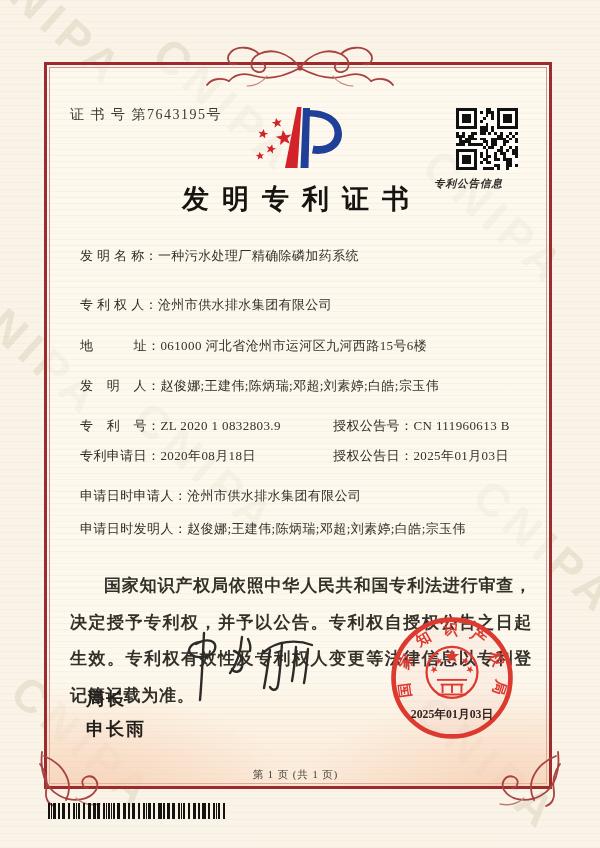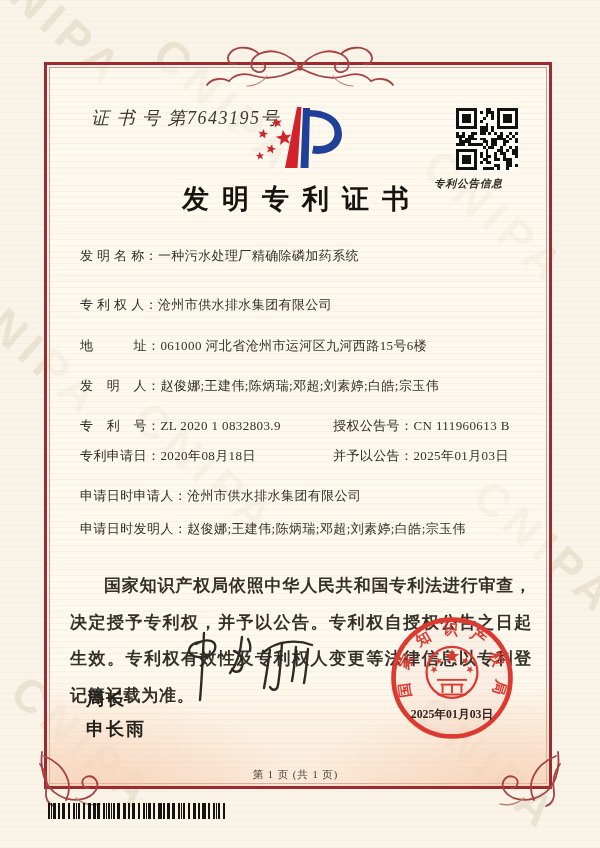--- a/index.html
+++ b/index.html
@@ -28,21 +28,21 @@
   .frame::before{content:'';position:absolute;inset:2px;border:1px solid #c99a92;}
   .frame::after{
     content:'';position:absolute;inset:0;pointer-events:none;
     background:
       radial-gradient(ellipse 60% 22% at 8% 102%, rgba(243,189,155,0.50), rgba(243,189,155,0) 70%),
       radial-gradient(ellipse 60% 22% at 92% 102%, rgba(243,189,155,0.50), rgba(243,189,155,0) 70%),
       linear-gradient(0deg, rgba(246,206,176,0.35), rgba(246,206,176,0) 16%);
   }
   .ornament{position:absolute;z-index:4;}
   .content{position:absolute;inset:0;z-index:5;}
-  .cert-no{position:absolute;left:91px;top:106px;font-size:18px;letter-spacing:1.5px;color:#3a3833;font-style:italic;}
+  .cert-no{position:absolute;left:70px;top:106px;font-size:14px;letter-spacing:1.5px;color:#3a3833;}
   .logo{position:absolute;left:256px;top:101px;}
   .qr-box{position:absolute;left:456px;top:108px;width:62px;height:62px;background:#fffdf8;}
   .qr-label{position:absolute;left:434px;top:177px;width:108px;text-align:left;font-size:10.5px;font-weight:bold;font-style:italic;letter-spacing:1px;color:#2c2a26;}
   .title{
     position:absolute;left:0;top:181px;width:600px;text-align:center;
     font-size:27px;font-weight:bold;letter-spacing:13px;padding-left:4px;box-sizing:border-box;color:#161410;
   }
   .row{position:absolute;left:80px;font-size:13px;letter-spacing:0.4px;white-space:nowrap;}
   .row .lab{color:#2e2c28;}
   .row .val{color:#33312c;}
@@ -379,21 +379,21 @@
     <div class="row" style="top:417px">
       <span class="lab">专　利　号：</span><span class="val">ZL 2020 1 0832803.9</span>
     </div>
     <div class="row col2" style="top:417px">
       <span class="lab">授权公告号：</span><span class="val">CN 111960613 B</span>
     </div>
     <div class="row" style="top:447px">
       <span class="lab">专利申请日：</span><span class="val">2020年08月18日</span>
     </div>
     <div class="row col2" style="top:447px">
-      <span class="lab">并予以公告：</span><span class="val">2025年01月03日</span>
+      <span class="lab">授权公告日：</span><span class="val">2025年01月03日</span>
     </div>
     <div class="row" style="top:487px">
       <span class="lab">申请日时申请人：</span><span class="val">沧州市供水排水集团有限公司</span>
     </div>
     <div class="row" style="top:520px">
       <span class="lab">申请日时发明人：</span><span class="val">赵俊娜;王建伟;陈炳瑞;邓超;刘素婷;白皓;宗玉伟</span>
     </div>
 
     <div class="legal">国家知识产权局依照中华人民共和国专利法进行审查，决定授予专利权，并予以公告。专利权自授权公告之日起生效。专利权有效性及专利权人变更等法律信息以专利登记簿记载为准。</div>
 

